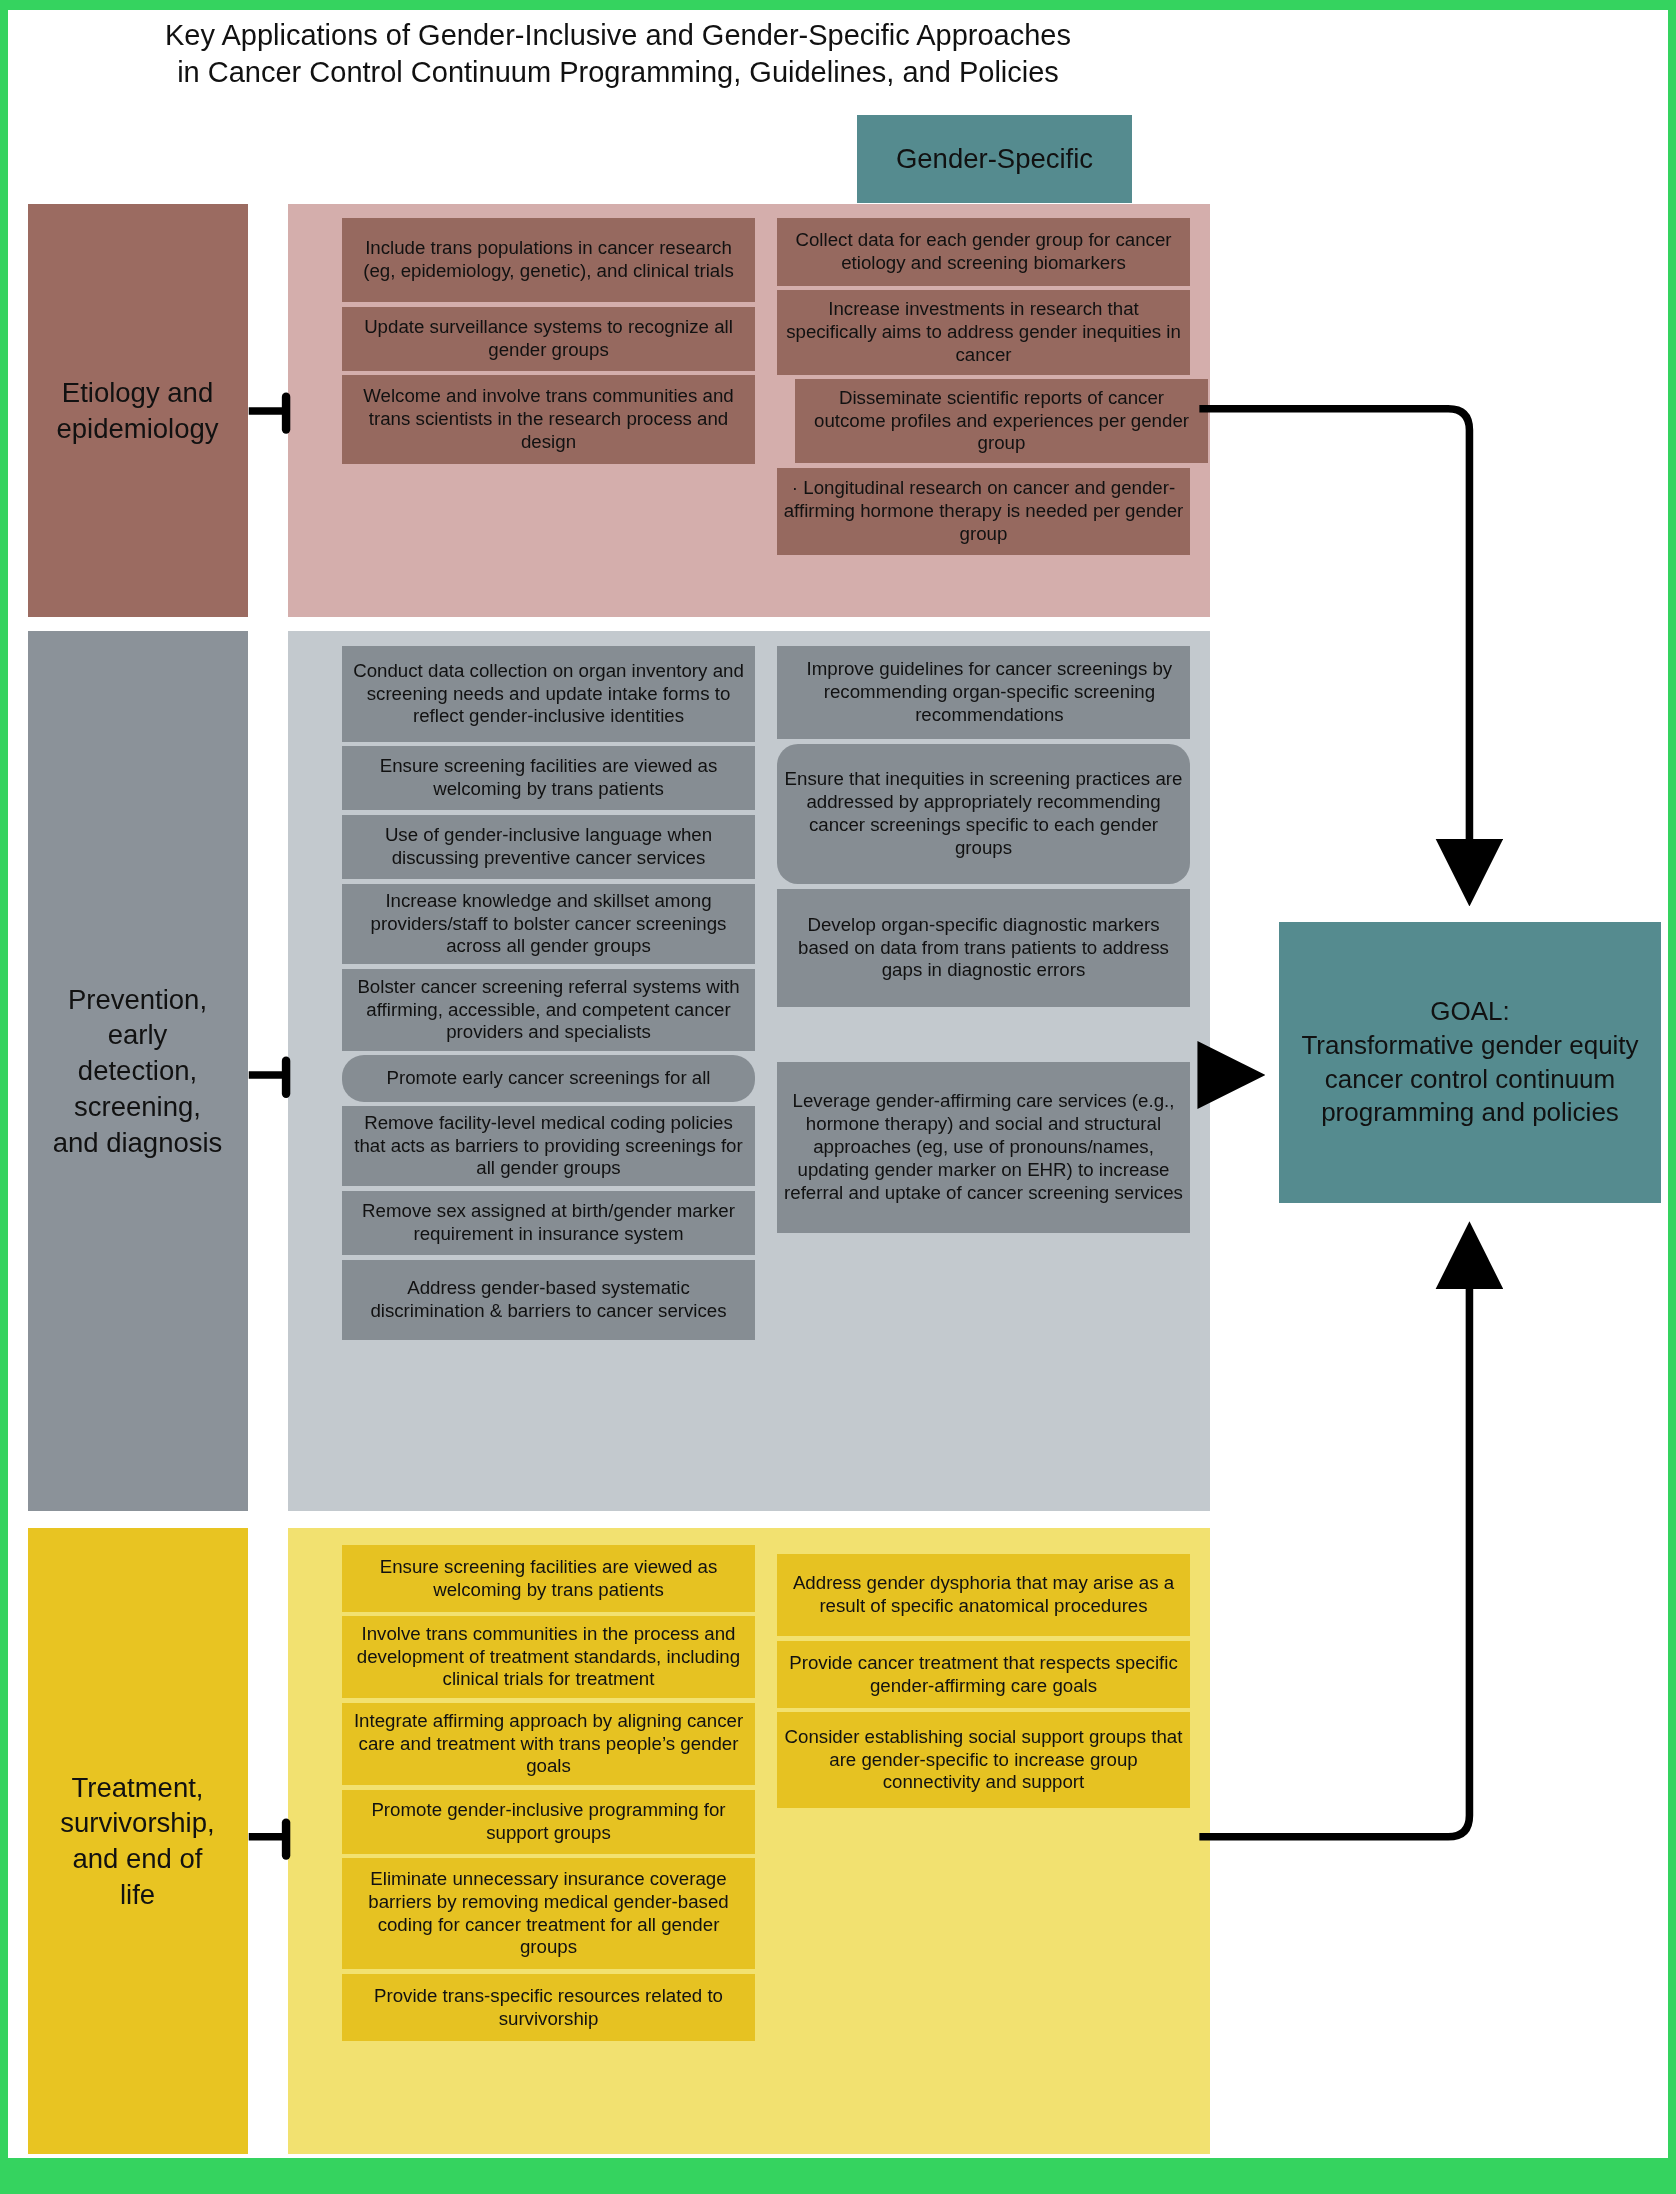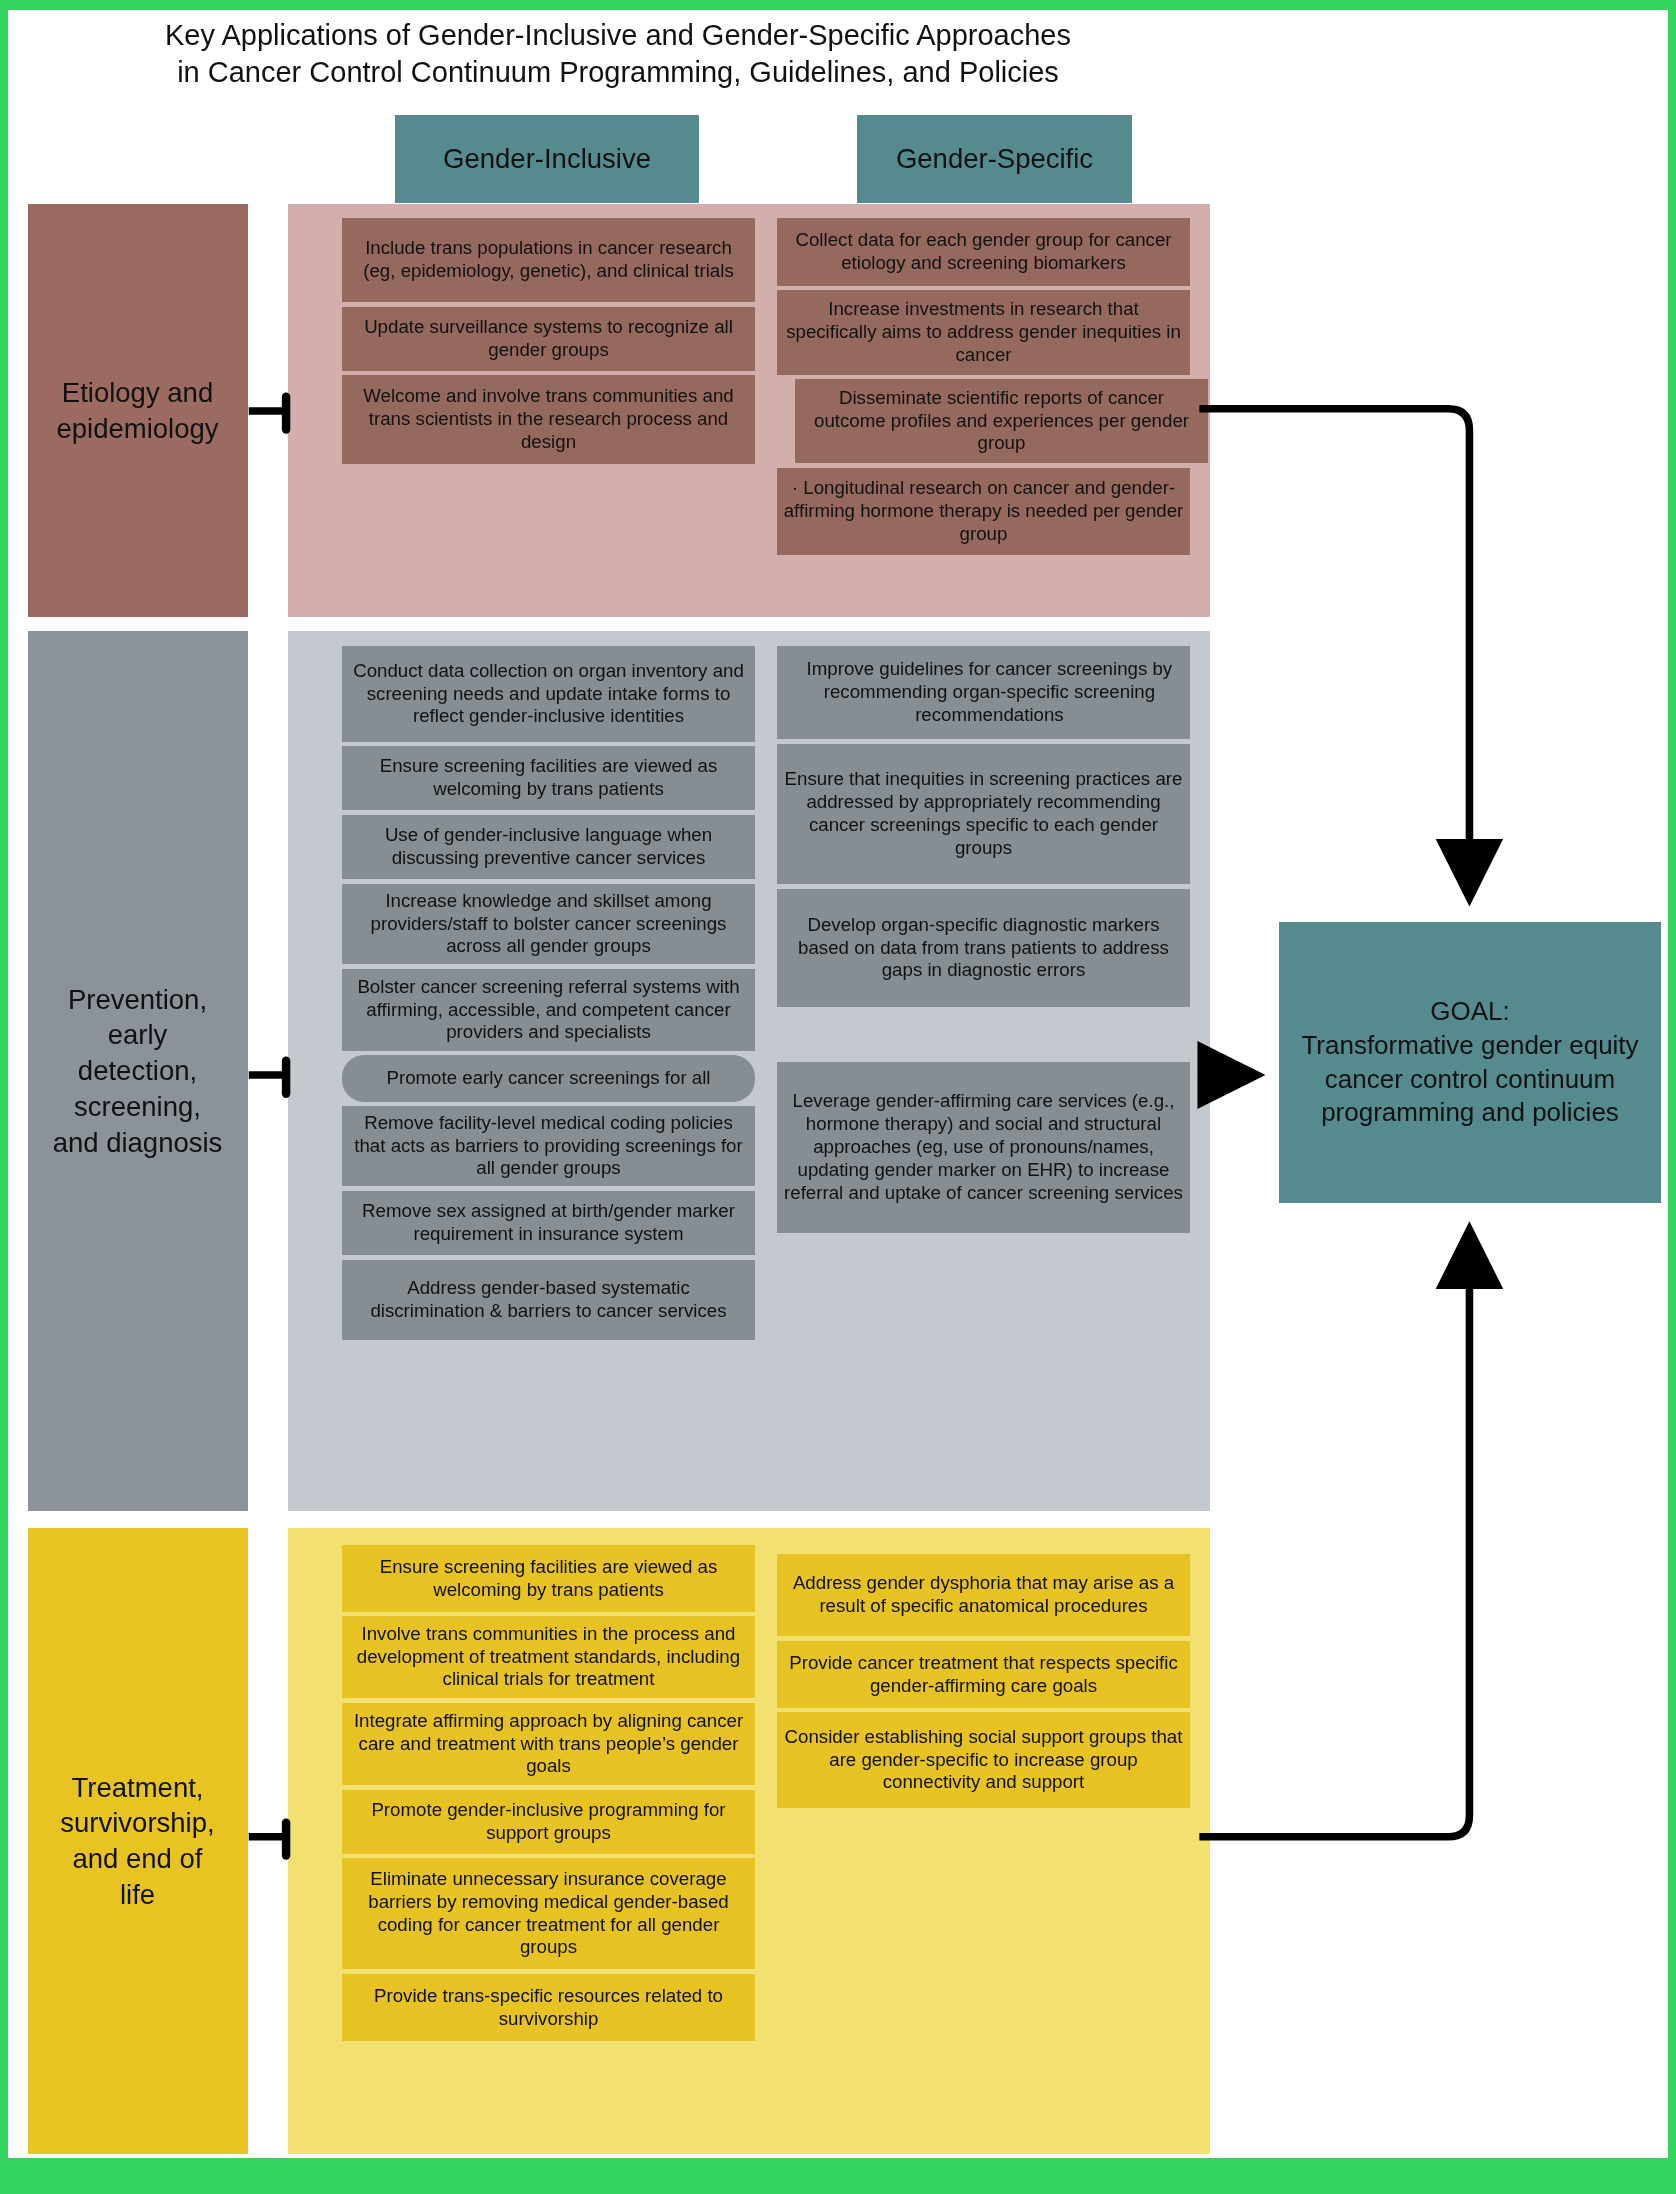--- a/index.html
+++ b/index.html
@@ -125,21 +125,20 @@
 <div id="canvas">
 
   <div class="frame-top"></div>
   <div class="frame-bottom"></div>
   <div class="frame-left"></div>
   <div class="frame-right"></div>
 
   <div class="title">Key Applications of Gender-Inclusive and Gender-Specific Approaches
 in Cancer Control Continuum Programming, Guidelines, and Policies</div>
 
-  <div class="col-header" id="hdr-inclusive">Gender-Inclusive</div>
   <div class="col-header" id="hdr-specific">Gender-Specific</div>
 
   <div id="rows-root">
       <div class="band" style="left: 288px; top: 204px; width: 922px; height: 413px; background: rgb(212, 174, 172);"></div>
       <div class="stage-label" style="left: 27.5px; top: 204px; width: 220px; height: 413px; background: rgb(155, 107, 97);">Etiology and
 epidemiology</div>
       <div class="item" style="left: 342px; top: 218px; width: 413px; height: 84px; background: rgb(150, 105, 95);">Include trans populations in cancer research (eg, epidemiology, genetic), and clinical trials</div>
       <div class="item" style="left: 342px; top: 307px; width: 413px; height: 64px; background: rgb(150, 105, 95);">Update surveillance systems to recognize all gender groups</div>
       <div class="item" style="left: 342px; top: 375px; width: 413px; height: 89px; background: rgb(150, 105, 95);">Welcome and involve trans communities and trans scientists in the research process and design</div>
       <div class="item" style="left: 777px; top: 218px; width: 413px; height: 68px; background: rgb(150, 105, 95);">Collect data for each gender group for cancer etiology and screening biomarkers</div>
@@ -155,21 +154,21 @@
       <div class="item" style="left: 342px; top: 646px; width: 413px; height: 96px; background: rgb(134, 141, 147);">Conduct data collection on organ inventory and screening needs and update intake forms to reflect gender-inclusive identities</div>
       <div class="item" style="left: 342px; top: 746px; width: 413px; height: 64px; background: rgb(134, 141, 147);">Ensure screening facilities are viewed as welcoming by trans patients</div>
       <div class="item" style="left: 342px; top: 815px; width: 413px; height: 64px; background: rgb(134, 141, 147);">Use of gender-inclusive language when discussing preventive cancer services</div>
       <div class="item" style="left: 342px; top: 884px; width: 413px; height: 80px; background: rgb(134, 141, 147);">Increase knowledge and skillset among providers/staff to bolster cancer screenings  across all gender groups</div>
       <div class="item" style="left: 342px; top: 969px; width: 413px; height: 82px; background: rgb(134, 141, 147);">Bolster cancer screening referral systems with affirming, accessible, and competent cancer providers and specialists</div>
       <div class="item" style="left: 342px; top: 1055px; width: 413px; height: 47px; background: rgb(134, 141, 147); border-radius: 22px;">Promote early cancer screenings for all</div>
       <div class="item" style="left: 342px; top: 1106px; width: 413px; height: 80px; background: rgb(134, 141, 147);">Remove facility-level medical coding policies that acts as barriers to providing screenings for all gender groups</div>
       <div class="item" style="left: 342px; top: 1191px; width: 413px; height: 64px; background: rgb(134, 141, 147);">Remove sex assigned at birth/gender marker requirement in insurance system</div>
       <div class="item" style="left: 342px; top: 1260px; width: 413px; height: 80px; background: rgb(134, 141, 147);">Address gender-based systematic discrimination &amp; barriers to cancer services</div>
       <div class="item" style="left: 777px; top: 646px; width: 413px; height: 93px; background: rgb(134, 141, 147); padding-left: 18px;">Improve guidelines for cancer screenings by recommending organ-specific screening recommendations</div>
-      <div class="item" style="left: 777px; top: 744px; width: 413px; height: 140px; background: rgb(134, 141, 147);">Ensure that inequities in screening practices are addressed by appropriately recommending cancer screenings specific to each gender groups</div>
+      <div class="item" style="left: 777px; top: 744px; width: 413px; height: 140px; background: rgb(134, 141, 147); border-radius: 21px;">Ensure that inequities in screening practices are addressed by appropriately recommending cancer screenings specific to each gender groups</div>
       <div class="item" style="left: 777px; top: 889px; width: 413px; height: 118px; background: rgb(134, 141, 147);">Develop organ-specific diagnostic markers based on data from trans patients to address gaps in diagnostic errors</div>
       <div class="item" style="left: 777px; top: 1062px; width: 413px; height: 171px; background: rgb(134, 141, 147);">Leverage gender-affirming care services (e.g., hormone therapy) and social and structural approaches (eg, use of pronouns/names, updating gender marker on EHR) to increase referral and uptake of cancer screening services</div>
       <div class="band" style="left: 288px; top: 1528px; width: 922px; height: 626px; background: rgb(242, 225, 112);"></div>
       <div class="stage-label" style="left: 27.5px; top: 1528px; width: 220px; height: 626px; background: rgb(232, 196, 34);">Treatment,
 survivorship,
 and end of
 life</div>
       <div class="item" style="left: 342px; top: 1545px; width: 413px; height: 67px; background: rgb(230, 194, 34);">Ensure screening facilities are viewed as welcoming by trans patients</div>
       <div class="item" style="left: 342px; top: 1616px; width: 413px; height: 82px; background: rgb(230, 194, 34);">Involve trans communities in the process and development of treatment standards, including clinical trials for treatment</div>
       <div class="item" style="left: 342px; top: 1703px; width: 413px; height: 82px; background: rgb(230, 194, 34);">Integrate affirming approach by aligning cancer care and treatment with trans people’s gender goals</div>

